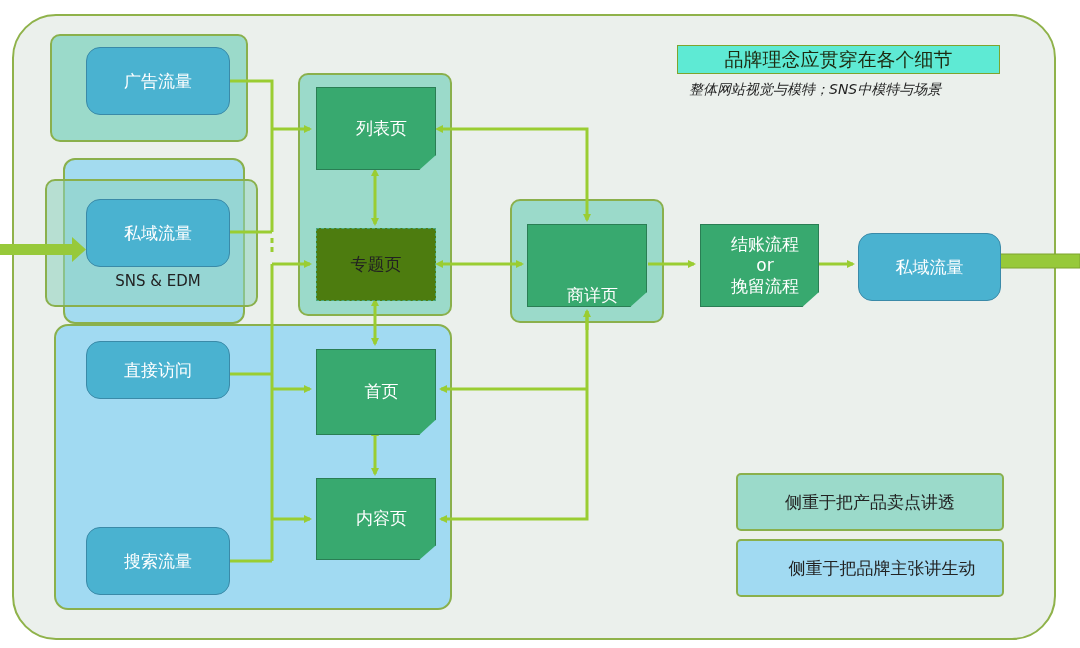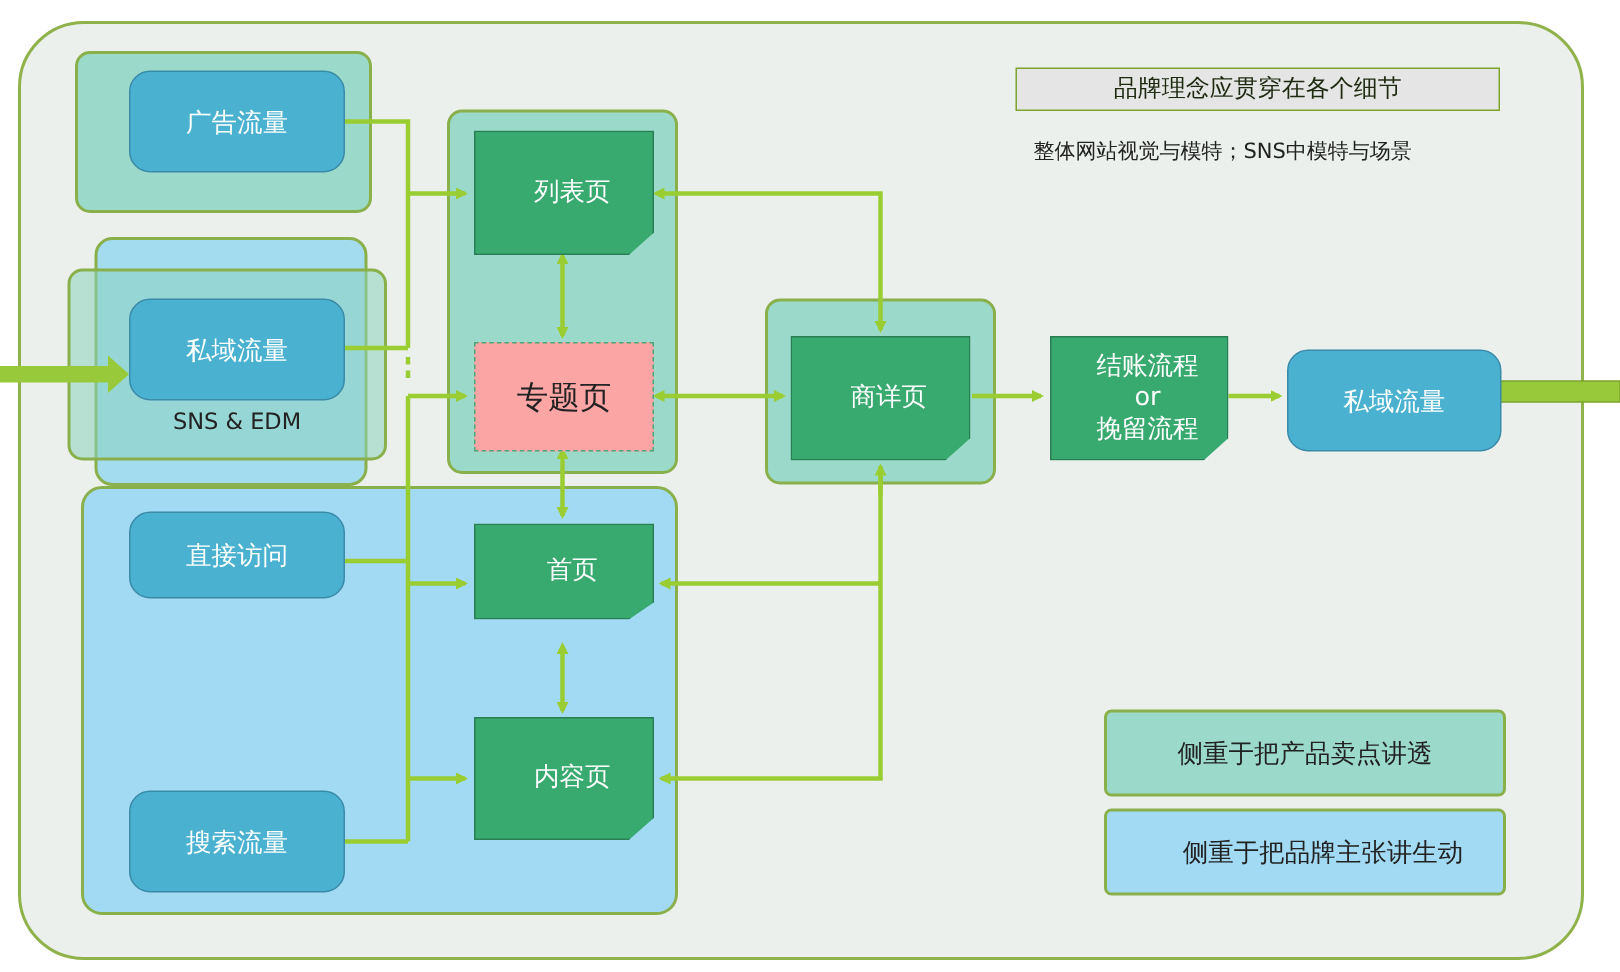--- a/index.html
+++ b/index.html
@@ -10,25 +10,25 @@
            border: 2px solid #8fb24a; border-radius: 44px; }
   .grp-teal { background: #9bdaca; border: 2px solid #8ab04c; border-radius: 10px; }
   .grp-blue { background: #a1daf2; border: 2px solid #8ab04c; border-radius: 14px; }
   .grp-blue-t { background: rgba(150,215,240,0.85); border: 2px solid #8ab04c; border-radius: 12px; }
   .grp-teal-t { background: rgba(140,210,190,0.55); border: 2px solid #8ab04c; border-radius: 10px; }
   .src { background: #4ab2d0; border: 1.5px solid #3a8aa8; border-radius: 14px; color: #ffffff;
          font-size: 17px; display: flex; align-items: center; justify-content: center; }
   .page { background: #38a96f; border: 1.5px solid #2a7e54; color: #ffffff; font-size: 17px;
           display: flex; align-items: center; justify-content: center; text-align: center; line-height: 1.25;
           clip-path: polygon(0 0, 100% 0, 100% 82%, 86% 100%, 0 100%); padding-left: 11px; }
-  .page-dashed { background: #fca5a5; border: 1.5px dashed #4aa87a; color: #222; font-size: 21px;
+  .page-dashed { background: #4d7c0f; border: 1.5px dashed #4aa87a; color: #222; font-size: 17px;
                  display: flex; align-items: center; justify-content: center; text-align: right; }
   .legend { border: 2px solid #8ab04c; border-radius: 5px; color: #222; font-size: 17px;
             display: flex; align-items: center; justify-content: center; }
-  .banner { background: #e5e5e5; border: 1.5px solid #7ea42e; color: #1d2a10; font-size: 16px;
+  .banner { background: #5eead4; border: 1.5px solid #7ea42e; color: #1d2a10; font-size: 19px;
             display: flex; align-items: center; justify-content: center; }
   .note { color: #222; font-size: 14px; line-height: 17px; }
   svg.conn { position: absolute; left: 0; top: 0; }
 </style>
 </head>
 <body>
 
 <div class="abs outer"></div>
 
 <div class="abs grp-teal" style="left:50px;top:34px;width:198px;height:108px;"></div>
@@ -95,43 +95,43 @@
 <div class="abs src" style="left:86px;top:527px;width:144px;height:68px;">
     <span>搜索流量</span>
   </div>
 
 <div class="abs page" style="left:316px;top:87px;width:120px;height:83px;">
     <span>列表页</span>
   </div>
 <div class="abs page-dashed" style="left:316px;top:228px;width:120px;height:73px;">
     <span>专题页</span>
   </div>
-<div class="abs page" style="left:316px;top:349px;width:120px;height:64px;">
+<div class="abs page" style="left:316px;top:349px;width:120px;height:86px;">
     <span>首页</span>
   </div>
 <div class="abs page" style="left:316px;top:478px;width:120px;height:82px;">
     <span>内容页</span>
   </div>
-<div class="abs page" style="left:527px;top:224px;width:120px;height:83px;">
+<div class="abs page" style="left:527px;top:224px;width:120px;height:83px;align-items:flex-end;">
     <span>商详页</span>
   </div>
 <div class="abs page" style="left:700px;top:224px;width:119px;height:83px;flex-direction:column;text-align:center;">
   <span>结账流程</span>
   <span>or</span>
   <span>挽留流程</span>
 </div>
 
 <div class="abs src" style="left:858px;top:233px;width:143px;height:68px;">
     <span>私域流量</span>
   </div>
 
 <div class="abs banner" style="left:677px;top:45px;width:323px;height:29px;">
     <span>品牌理念应贯穿在各个细节</span>
   </div>
-<div class="abs note" style="left:689px;top:93px;width:310px;">
+<div class="abs note" style="left:689px;top:81px;width:310px;font-style:italic;">
   <div>整体网站视觉与模特；SNS中模特与场景</div>
 </div>
 
 <div class="abs legend" style="left:736px;top:473px;width:268px;height:58px;background:#9bdaca;">
     <span>侧重于把产品卖点讲透</span>
   </div>
 <div class="abs legend" style="left:736px;top:539px;width:268px;height:58px;background:#a1daf2;padding-left:24px;">
     <span>侧重于把品牌主张讲生动</span>
   </div>
 

